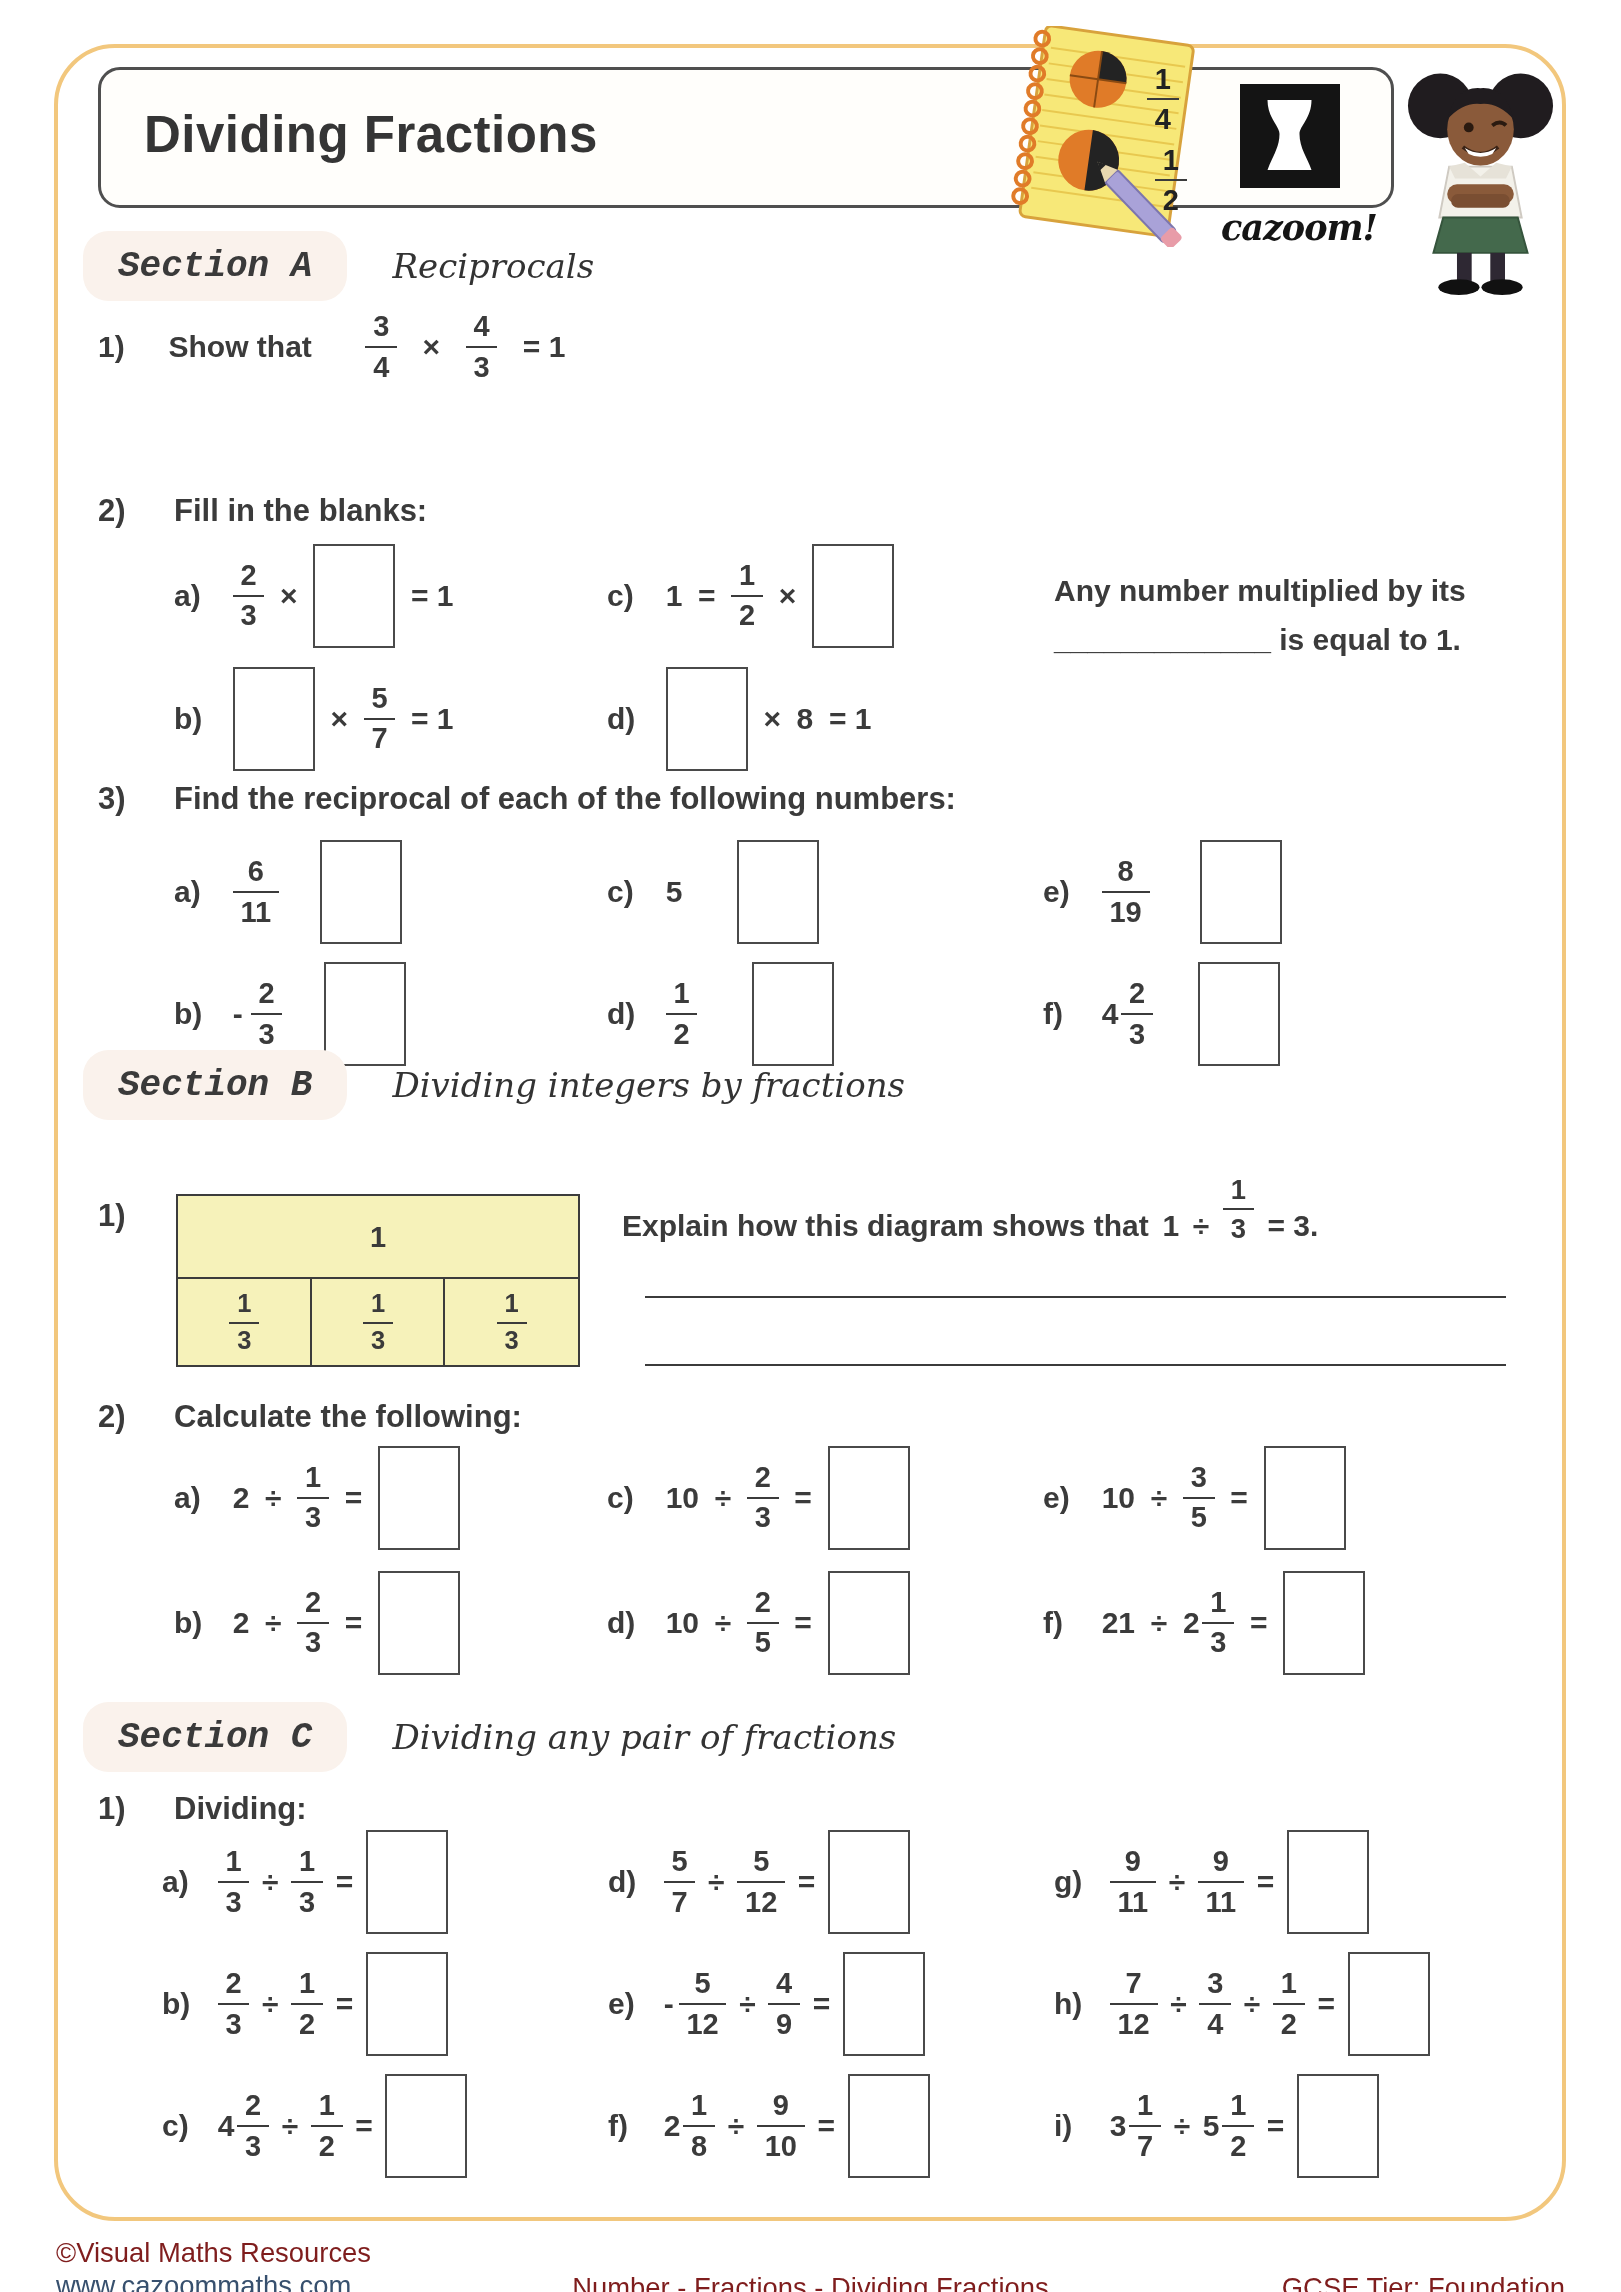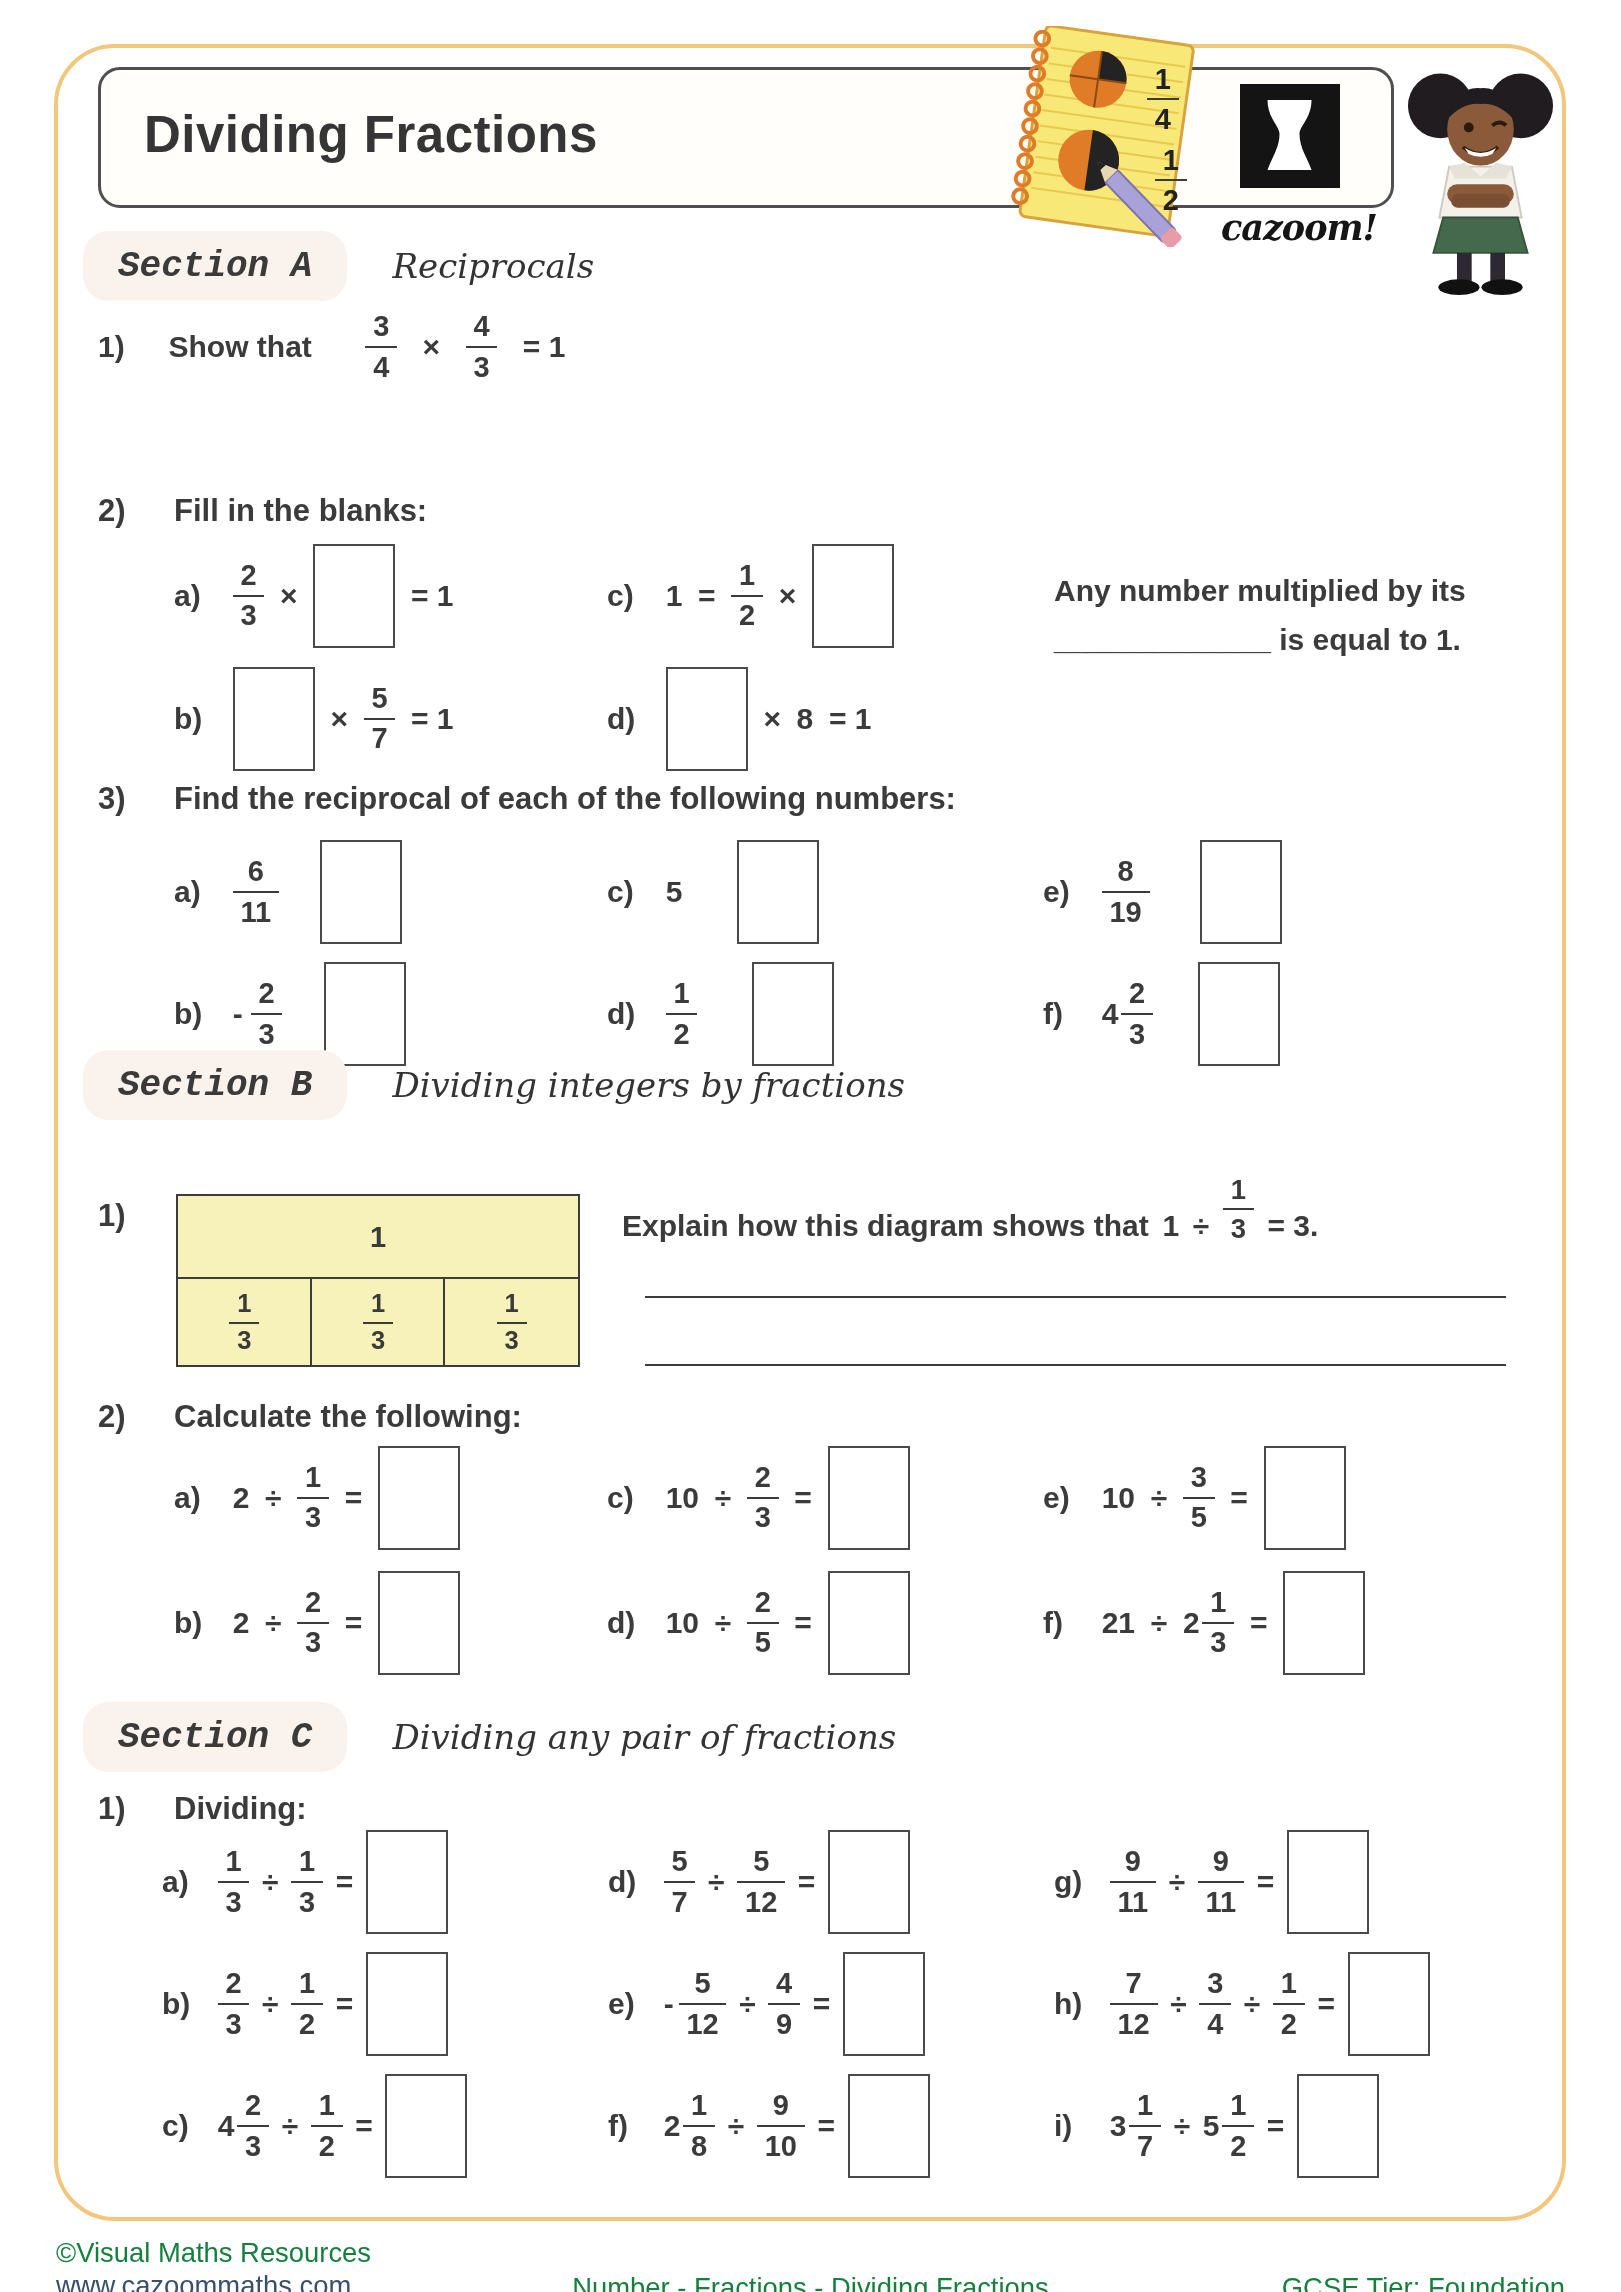--- a/index.html
+++ b/index.html
@@ -46,21 +46,21 @@
   .bar-top{height:82px;border:2.9px solid #3c3c3c;background:#f6f2ba;display:flex;align-items:center;justify-content:center;font-size:29px;font-weight:bold;}
   .bar-bottom{display:flex;margin-top:-2.9px;}
   .bar-cell{flex:1;height:86px;border:2.9px solid #3c3c3c;margin-left:-2.9px;background:#f6f2ba;display:flex;align-items:center;justify-content:center;}
   .bar-cell:first-child{margin-left:0;}
   .bar-cell .frac{font-size:25.5px;}
   .bar-cell .frac .d{border-top-width:2px;padding-top:3.9px;}
   .explain{left:622px;top:1176px;width:866px;display:flex;align-items:flex-end;gap:13.7px;font-size:30px;font-weight:bold;}
   .explain .frac{font-size:27.4px;}
   .ansline{left:645px;width:861px;border-top:2.9px solid #3b3b3b;height:0;}
   
-  .foot{font-size:27.4px;color:#15803d;font-weight:normal;}
+  .foot{font-size:27.4px;color:#7f1d1d;font-weight:normal;}
   .foot-url{color:#37506e;text-decoration:underline;}
 </style>
 </head>
 <body>
 
 <div class="abs frame"></div>
 
 <div class="abs titlebox">
   <div class="title">Dividing Fractions</div>
 </div>

